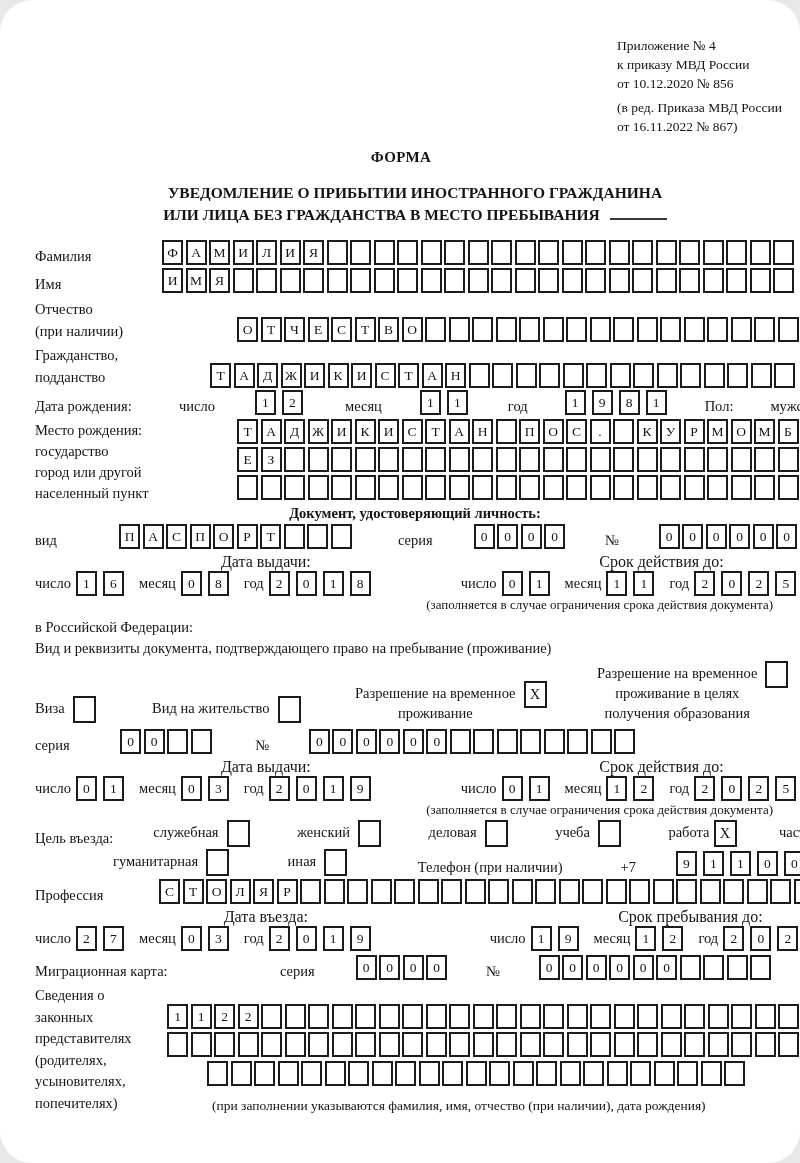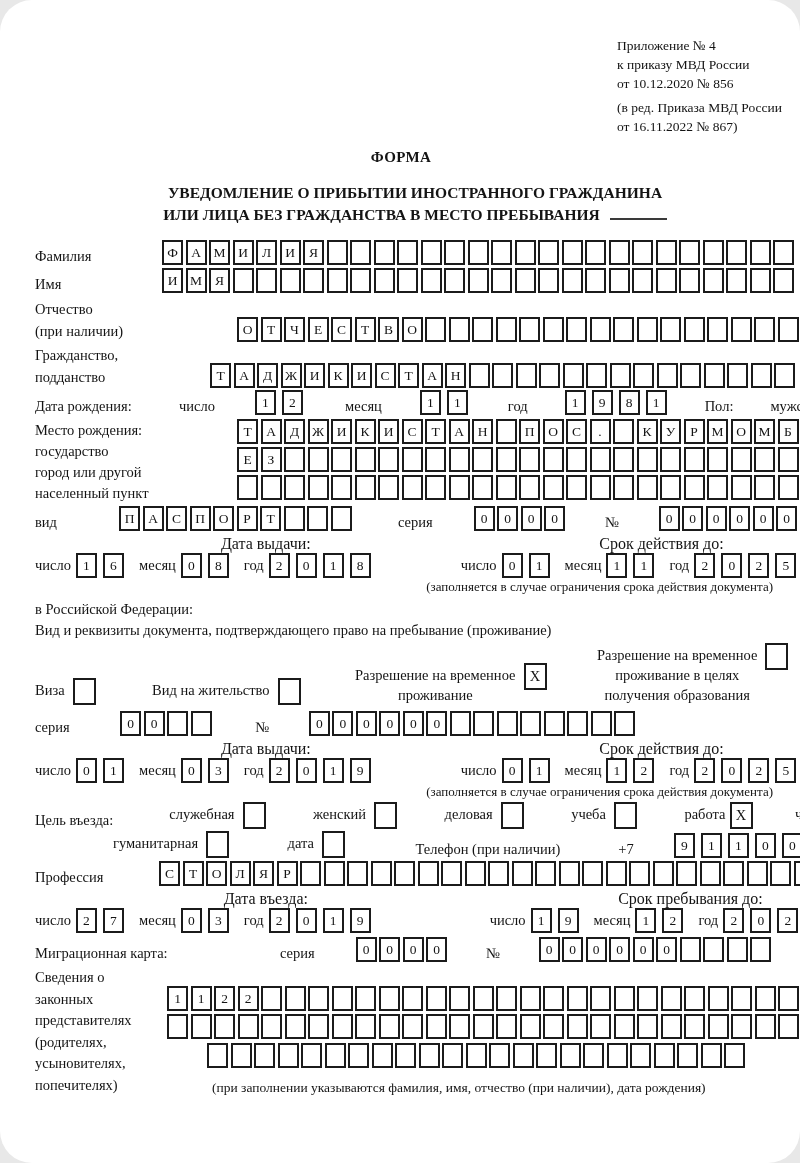--- a/index.html
+++ b/index.html
@@ -313,20 +313,21 @@
           <span class="cell"></span>
           <span class="cell"></span>
           <span class="cell"></span>
           <span class="cell"></span>
           <span class="cell"></span>
           <span class="cell"></span>
         </div>
     </span>
   </div>
 
+  <div class="docheader">Документ, удостоверяющий личность:</div>
 
   <div class="frow" style="margin-top:2px">
     <span class="lbl" style="width:52px">вид</span>
     <span class="cells">
         <span class="cell">П</span>
         <span class="cell">А</span>
         <span class="cell">С</span>
         <span class="cell">П</span>
         <span class="cell">О</span>
         <span class="cell">Р</span>
@@ -506,21 +507,21 @@
             <span class="cell">0</span>
             <span class="cell">2</span>
             <span class="cell">5</span>
           </span>
       </div>
     </div>
   </div>
   <div class="note">(заполняется в случае ограничения срока действия документа)</div>
 
   <div class="frow" style="margin-top:2px">
-    <span class="lbl" style="margin-right:24px">Цель въезда:</span>
+    <span class="lbl" style="margin-right:8px">Цель въезда:</span>
     <span class="opt">
         <span class="optlbl">служебная</span>
         <span class="cell checkbox"></span>
       </span>
     <span class="opt" style="margin-left:13px">
         <span class="optlbl">женский</span>
         <span class="cell checkbox"></span>
       </span>
     <span class="opt" style="margin-left:13px">
         <span class="optlbl">деловая</span>
@@ -543,21 +544,21 @@
         <span class="cell checkbox"></span>
       </span>
   </div>
 
   <div class="frow" style="margin-top:2px">
     <span class="opt" style="margin-left:78px">
         <span class="optlbl">гуманитарная</span>
         <span class="cell checkbox"></span>
       </span>
     <span class="opt" style="margin-left:24px">
-        <span class="optlbl">дата</span>
+        <span class="optlbl">иная</span>
         <span class="cell checkbox"></span>
       </span>
     <span class="lbl" style="margin-left:36px">Телефон (при наличии)</span>
     <span class="lbl ph-prefix">+7</span>
     <span class="cells gapped">
         <span class="cell">9</span>
         <span class="cell">1</span>
         <span class="cell">1</span>
         <span class="cell">0</span>
         <span class="cell">0</span>

